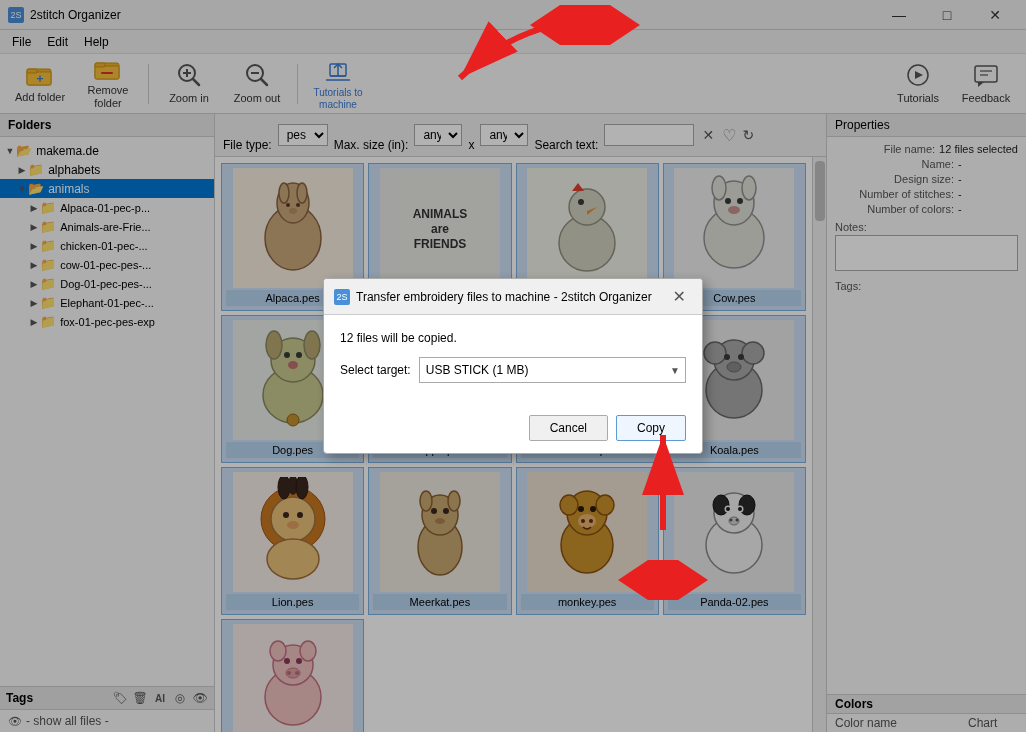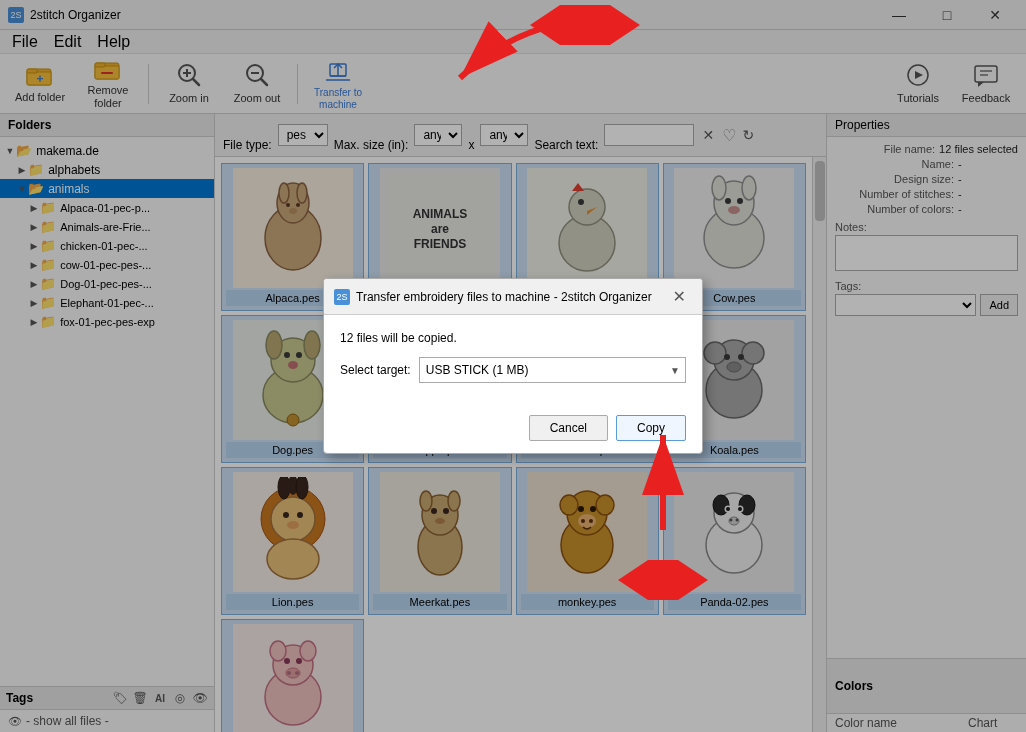--- a/index.html
+++ b/index.html
@@ -11,21 +11,21 @@
       background: #f0f0f0; height: 30px; padding: 0 8px;
       border-bottom: 1px solid #ccc;
     }
     .titlebar-left { display: flex; align-items: center; gap: 6px; font-size: 12px; }
     .titlebar-icon { width: 16px; height: 16px; background: #4a90d9; border-radius: 2px; display: flex; align-items: center; justify-content: center; color: white; font-size: 9px; }
     .titlebar-controls { display: flex; gap: 2px; }
     .titlebar-btn { width: 46px; height: 30px; display: flex; align-items: center; justify-content: center; cursor: pointer; font-size: 14px; color: #333; }
 
     
     .menubar { display: flex; align-items: center; height: 24px; padding: 0 4px; background: #f0f0f0; border-bottom: 1px solid #ddd; }
-    .menubar-item { padding: 2px 8px; cursor: pointer; font-size: 16px; }
+    .menubar-item { padding: 2px 8px; cursor: pointer; font-size: 12px; }
 
     
     .toolbar { display: flex; align-items: center; height: 60px; padding: 4px 8px; background: #f8f8f8; border-bottom: 1px solid #ccc; gap: 4px; }
     .toolbar-btn { display: flex; flex-direction: column; align-items: center; justify-content: center; width: 64px; height: 52px; cursor: pointer; padding: 4px; border: 1px solid transparent; border-radius: 3px; gap: 3px; }
     .toolbar-btn-icon { width: 28px; height: 28px; display: flex; align-items: center; justify-content: center; color: #555; }
     .toolbar-btn-label { font-size: 11px; text-align: center; color: #333; line-height: 1.2; }
     .toolbar-sep { width: 1px; height: 40px; background: #ccc; margin: 0 4px; }
 
     
     .toolbar-btn.transfer { color: #3a7bd5; }
@@ -80,21 +80,21 @@
     .props-content { padding: 6px 8px; flex: 1; }
     .prop-row { display: flex; justify-content: flex-end; gap: 4px; margin-bottom: 3px; }
     .prop-label { color: #555; font-size: 11px; text-align: right; }
     .prop-value { font-size: 11px; color: #222; min-width: 60px; }
     .notes-label { font-size: 11px; color: #555; margin-top: 6px; margin-bottom: 2px; }
     .notes-box { width: 100%; height: 36px; border: 1px solid #aaa; background: white; padding: 2px; font-size: 11px; resize: none; }
     .tags-label { font-size: 11px; color: #555; margin-top: 6px; margin-bottom: 2px; }
     .tags-row { display: flex; gap: 4px; }
     .tags-combo { flex: 1; height: 22px; border: 1px solid #aaa; background: white; font-size: 11px; }
     .add-btn { height: 22px; padding: 0 8px; border: 1px solid #aaa; background: #f0f0f0; cursor: pointer; font-size: 11px; }
-    .colors-header { padding: 20px 8px; font-weight: bold; font-size: 12px; background: #e8e8e8; border-top: 1px solid #ccc; border-bottom: 1px solid #ccc; }
+    .colors-header { padding: 2px 8px; font-weight: bold; font-size: 12px; background: #e8e8e8; border-top: 1px solid #ccc; border-bottom: 1px solid #ccc; }
     .colors-table-header { display: flex; padding: 2px 8px; font-size: 11px; color: #555; }
     .colors-col1 { flex: 1; }
     .colors-col2 { width: 50px; }
 
     
     .modal-overlay { position: fixed; top: 0; left: 0; right: 0; bottom: 0; background: rgba(0,0,0,0.3); display: flex; align-items: center; justify-content: center; z-index: 100; }
     .modal { background: white; border: 1px solid #aaa; border-radius: 4px; box-shadow: 4px 4px 12px rgba(0,0,0,0.3); width: 380px; overflow: hidden; }
     .modal-titlebar { display: flex; align-items: center; justify-content: space-between; padding: 6px 10px; background: #f0f0f0; border-bottom: 1px solid #ccc; }
     .modal-title-left { display: flex; align-items: center; gap: 6px; }
     .modal-icon { width: 16px; height: 16px; background: #4a90d9; border-radius: 2px; display: flex; align-items: center; justify-content: center; color: white; font-size: 9px; }
@@ -199,21 +199,21 @@
   <div class="toolbar-btn transfer">
     <div class="toolbar-btn-icon">
       <svg width="28" height="28" viewBox="0 0 28 28">
           <rect x="6" y="8" width="16" height="12" rx="1" fill="none" stroke="#3a7bd5" stroke-width="1.5"></rect>
           <path d="M10 12 L14 8 L18 12" fill="none" stroke="#3a7bd5" stroke-width="1.5"></path>
           <line x1="14" y1="8" x2="14" y2="20" stroke="#3a7bd5" stroke-width="1.5"></line>
           <line x1="6" y1="20" x2="22" y2="20" stroke="#3a7bd5" stroke-width="1.5"></line>
           <line x1="2" y1="24" x2="26" y2="24" stroke="#3a7bd5" stroke-width="1.5"></line>
         </svg>
     </div>
-    <span class="toolbar-btn-label" style="color:#3a7bd5; font-size:10px;">Transfer to machine</span>
+    <span class="toolbar-btn-label" style="color:#3a7bd5; font-size:10px;">Tutorials to machine</span>
   </div>
 
   <div style="flex:1"></div>
   <div class="toolbar-btn">
     <div class="toolbar-btn-icon">
       <svg width="28" height="28" viewBox="0 0 28 28">
           <circle cx="14" cy="14" r="10" fill="none" stroke="#555" stroke-width="1.5"></circle>
           <path d="M11 10 L19 14 L11 18 Z" fill="#555"></path>
         </svg>
     </div>
@@ -571,24 +571,20 @@
       </div>
       <div class="prop-row">
         <span class="prop-label">Number of colors:</span>
         <span class="prop-value">-</span>
       </div>
 
       <div class="notes-label">Notes:</div>
       <textarea class="notes-box" style=""></textarea>
 
       <div class="tags-label">Tags:</div>
-      <div class="tags-row">
-        <select class="tags-combo"></select>
-        <button class="add-btn">Add</button>
-      </div>
     </div>
 
     <div class="colors-header">Colors</div>
     <div class="colors-table-header">
       <span class="colors-col1">Color name</span>
       <span class="colors-col2">Chart</span>
     </div>
   </div>
 
 </div>

